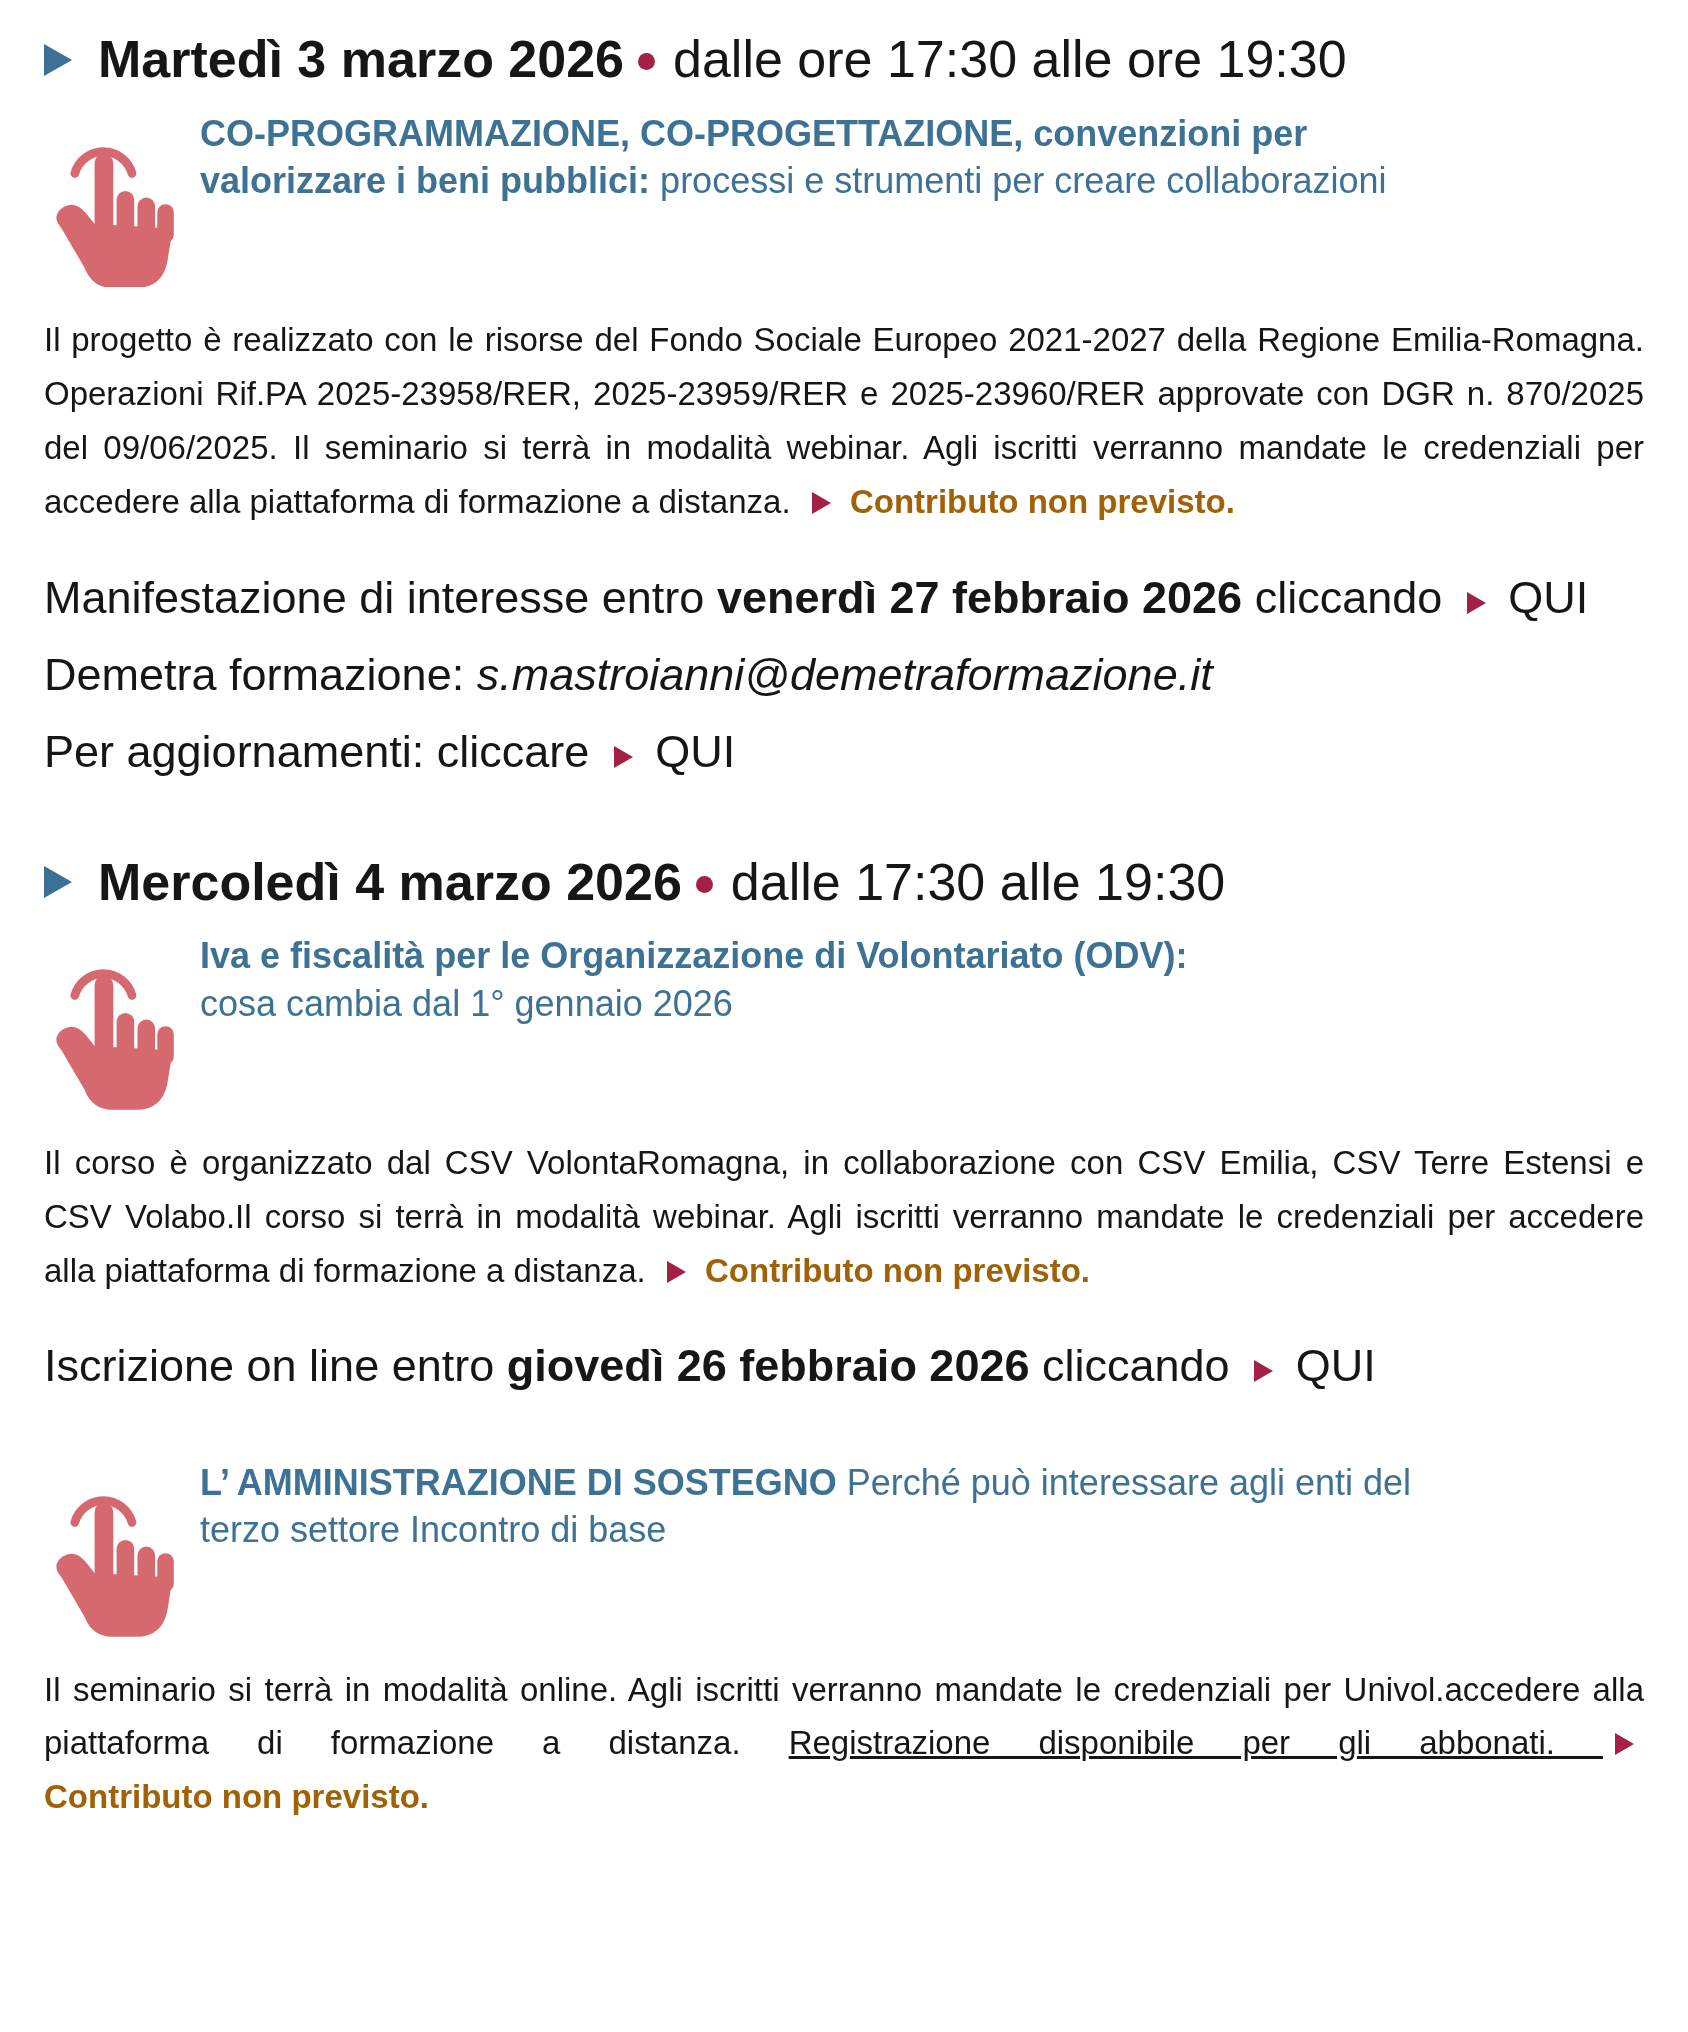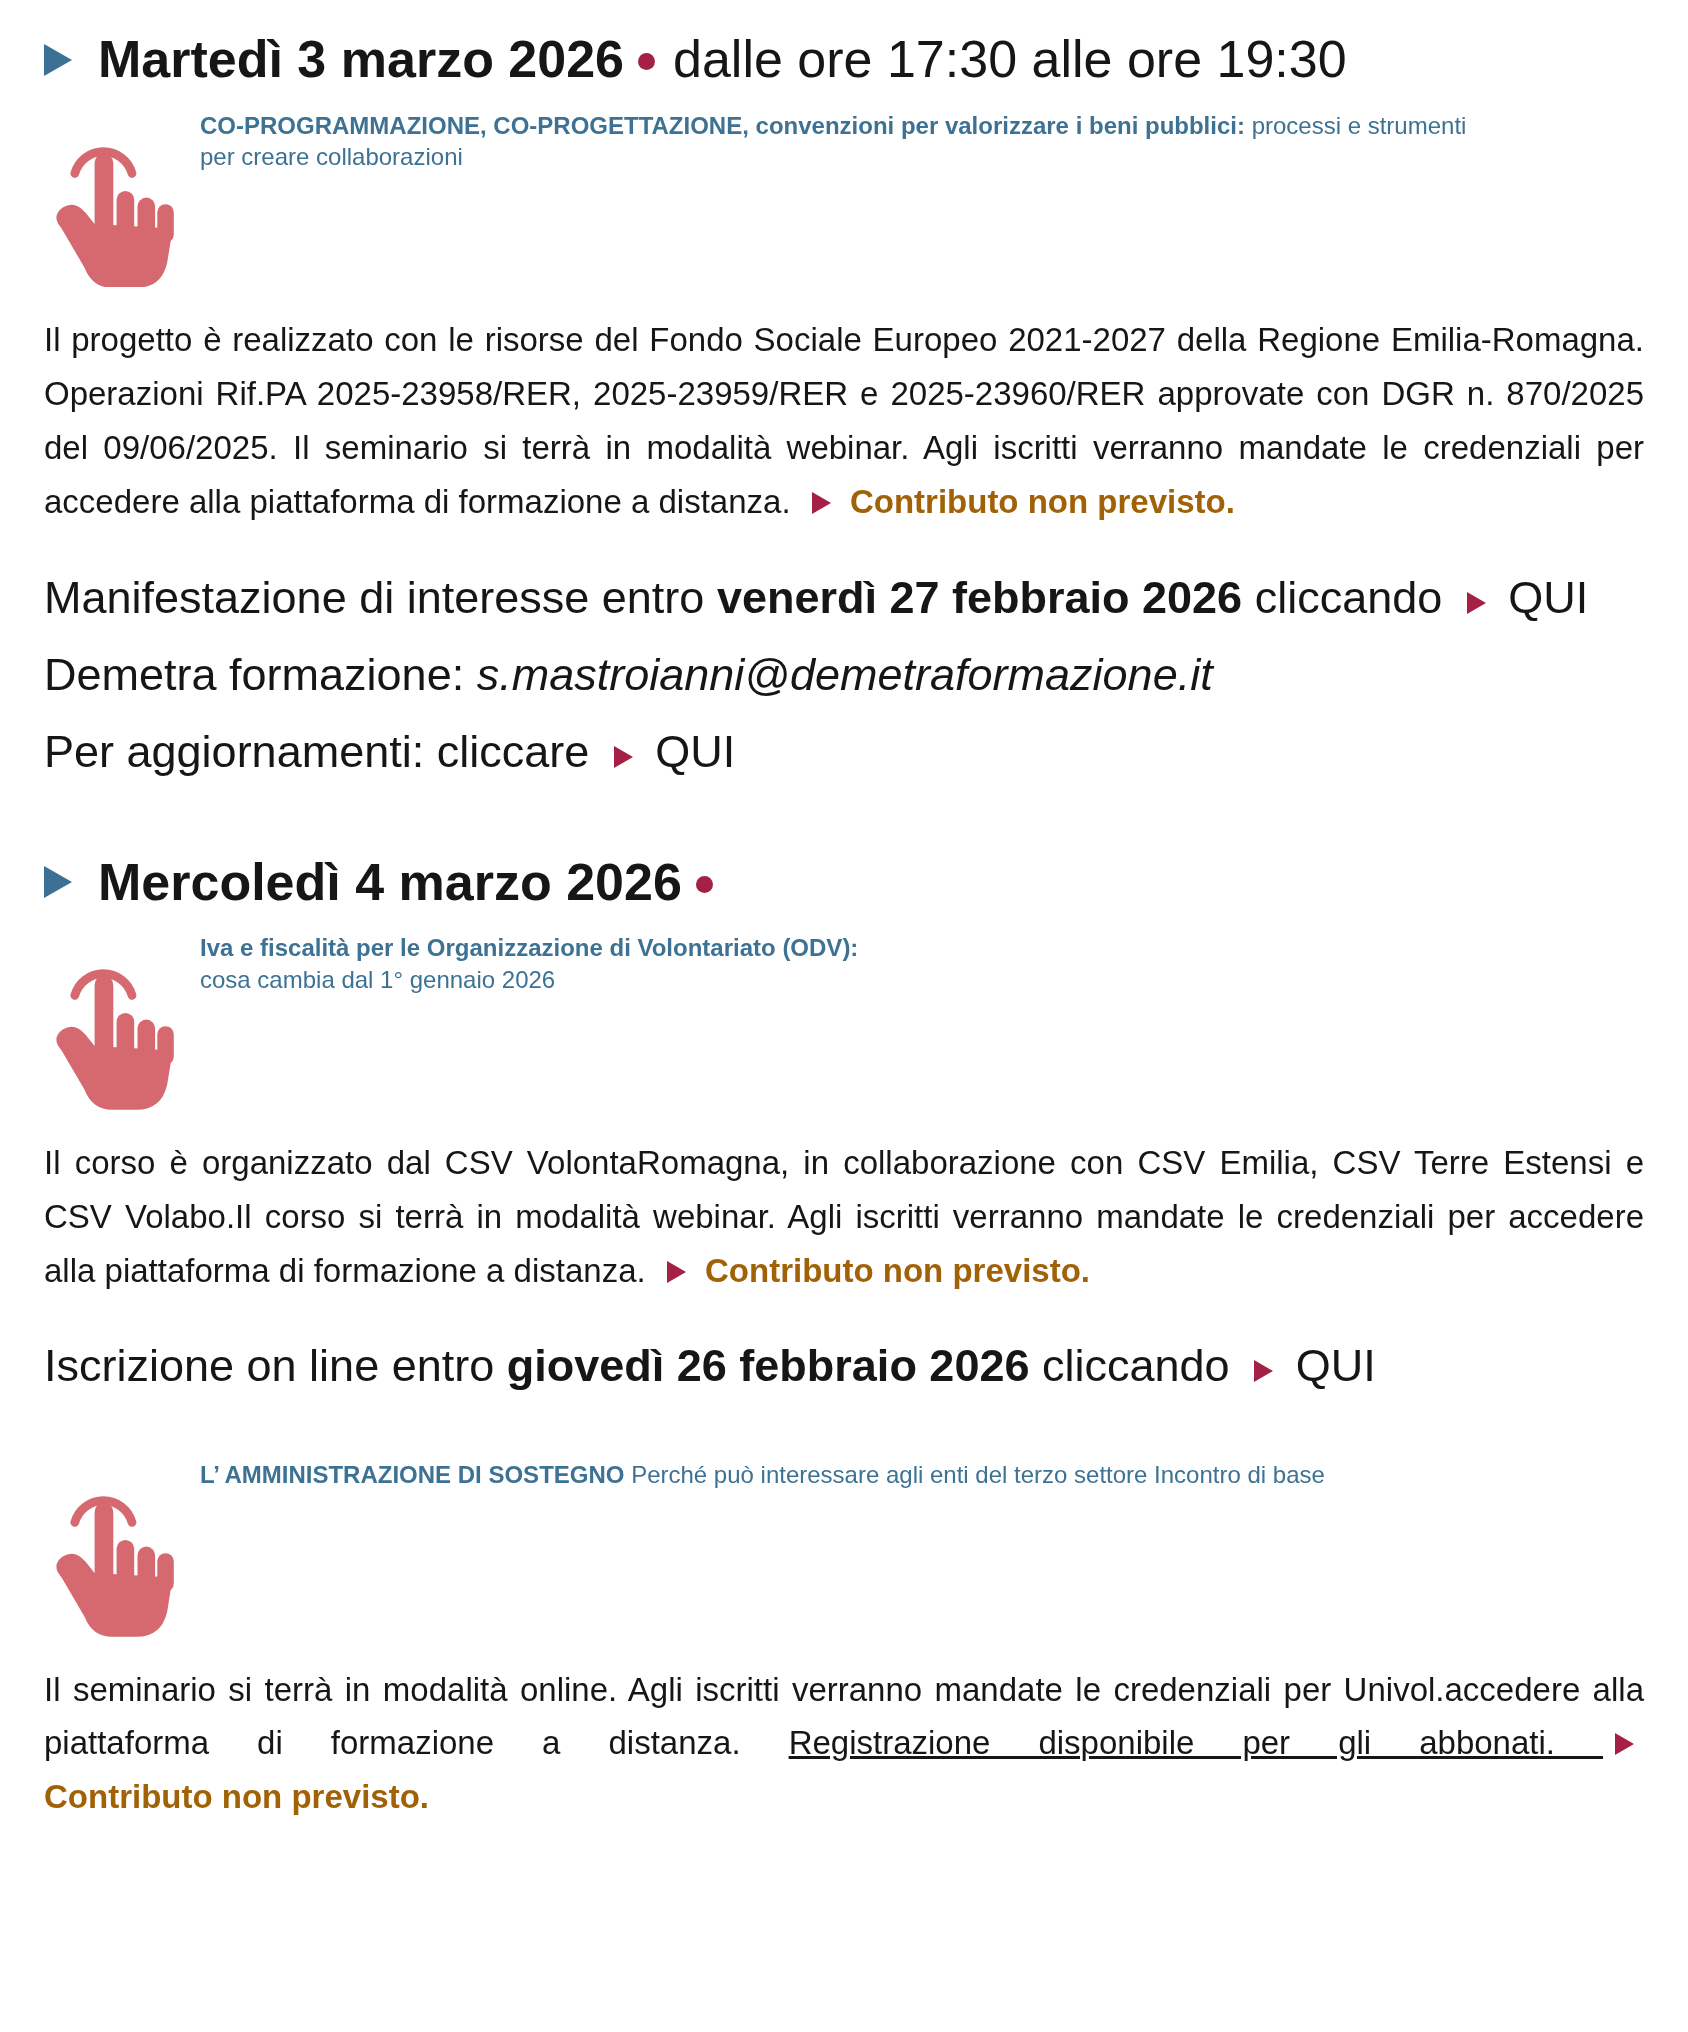--- a/index.html
+++ b/index.html
@@ -29,21 +29,21 @@
     background:#a42045;flex:0 0 auto;
     margin:4px 18px 0 14px;
   }
   .heading-time{font-weight:normal;}
 
   
   .title-row{display:flex;align-items:flex-start;margin:0 0 26px 0;}
   .hand{flex:0 0 auto;width:132px;margin:6px 24px 0 0;}
   .hand svg{width:132px;height:auto;display:block;}
   .title{
-    font-size:24px;line-height:1.32;color:#3d7294;
+    font-size:36px;line-height:1.32;color:#3d7294;
     max-width:1290px;padding-top:2px;
   }
   .title .b{font-weight:bold;}
 
   
   .para{
     font-size:33px;line-height:1.63;text-align:justify;
     margin:0 0 30px 0;
   }
   .tri-red{
@@ -119,20 +119,21 @@
       <span>Per aggiornamenti: cliccare</span>
       <span class="tri-red"></span>
       <a class="qui">QUI</a>
     </div>
   </div>
 
   <div class="event-heading spacer-h2">
     <span class="tri-blue"></span>
     <span class="heading-date">Mercoledì 4 marzo 2026</span>
     <span class="dot"></span>
+    <span class="heading-time">dalle 17:30 alle 19:30</span>
   </div>
 
   <div class="title-row">
     <span class="hand">
       <svg viewBox="0 0 120 158" xmlns="http://www.w3.org/2000/svg">
         <g fill="#d5696f">
           <path d="M28 54 A 27 27 0 0 1 80 54" fill="none" stroke="#d5696f" stroke-width="8" stroke-linecap="round"></path>
           <rect x="46" y="36" width="17" height="74" rx="8.5"></rect>
           <rect x="66" y="70" width="16" height="44" rx="8"></rect>
           <rect x="85" y="76" width="16" height="40" rx="8"></rect>

